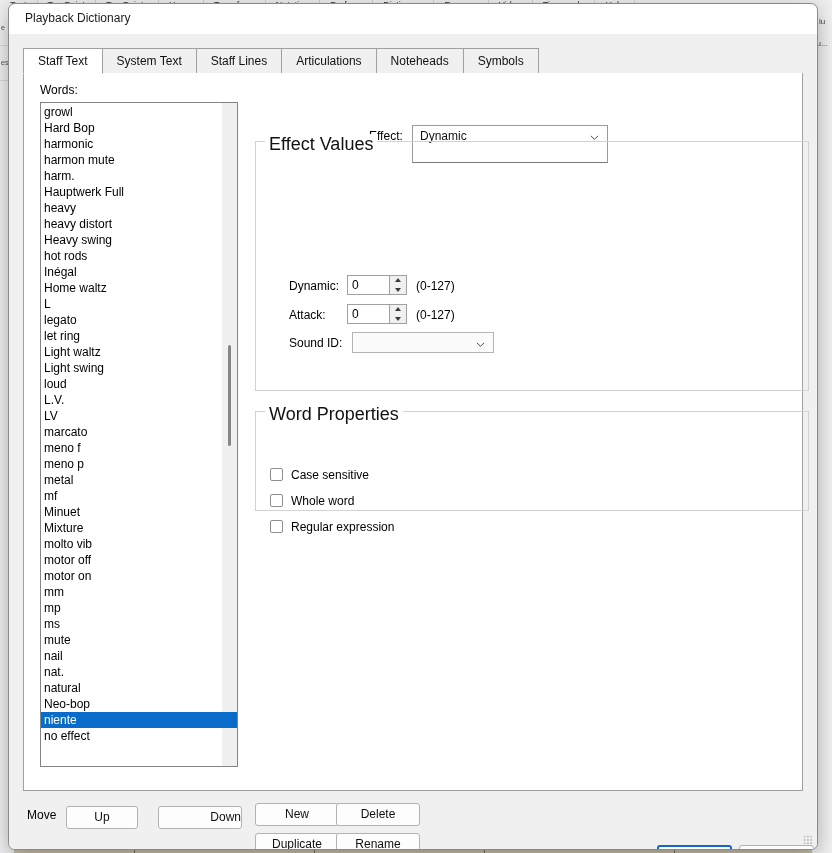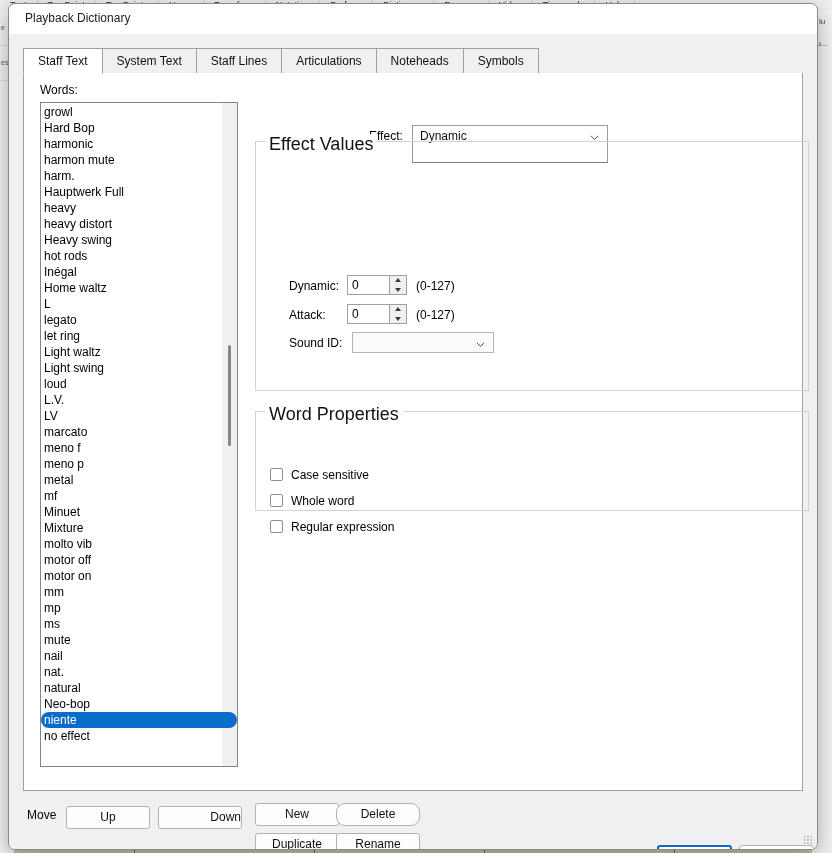--- a/index.html
+++ b/index.html
@@ -213,21 +213,20 @@
     line-height: 16px;
     padding-left: 3px;
     font-size: 12px;
     color: #000;
     white-space: nowrap;
     cursor: default;
   }
   .listitem.selected {
     background: #0a6cca;
     color: #ffffff;
-    border-radius: 8px;
   }
   .listgutter {
     position: absolute;
     right: 0;
     top: 0;
     bottom: 0;
     width: 15px;
     background: #f0f0f0;
   }
   .scrollthumb {
@@ -590,28 +589,28 @@
       <div class="checkrow" style="left:246px; top:420px;">
         <span class="box"></span>
         <span class="lbl">Whole word</span>
       </div>
       <div class="checkrow" style="left:246px; top:446px;">
         <span class="box"></span>
         <span class="lbl">Regular expression</span>
       </div>
 
       <div class="btn" style="left:231px; top:730px; width:84px;">New</div>
-      <div class="btn" style="left:312px; top:730px; width:84px;border-radius:9px;">Delete</div>
+      <div class="btn" style="left:312px; top:730px; width:84px;">Delete</div>
       <div class="btn" style="left:231px; top:760px; width:84px;">Duplicate</div>
       <div class="btn" style="left:312px; top:760px; width:84px;">Rename</div>
 
     </div>
 
     <div class="move-label">Move</div>
-    <div class="btn" style="left:57px; top:772px; width:84px;">Up</div>
+    <div class="btn" style="left:57px; top:772px; width:72px;">Up</div>
     <div class="btn" style="left:149px; top:772px; width:84px;text-align:right;">Down</div>
 
     <div class="btn default" id="ok-button">OK</div>
     <div class="btn" id="cancel-button">Cancel</div>
 
     <div class="grip"></div>
   </div>
 </div>
 
 </body></html>

